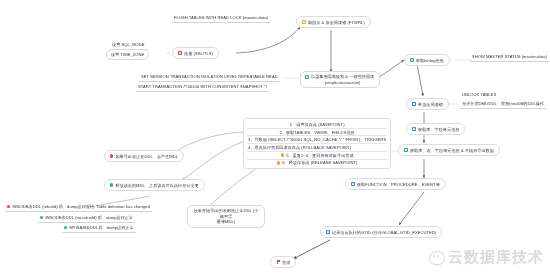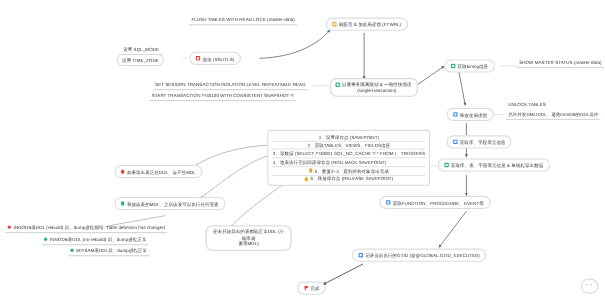--- a/index.html
+++ b/index.html
@@ -310,15 +310,16 @@
     <span class="txt">记录当前执行的GTID  (@@GLOBAL.GTID_EXECUTED)</span>
   </div>
 
   <div class="node pill" style="left:270px;top:256px;">
     <span class="flagico"></span>
     <span class="txt">完成</span>
   </div>
 
   <div id="watermark">
     <span class="wm-logo"></span>
+    <span class="wm-text">云数据库技术</span>
   </div>
 
 </div>
 
 </body></html>

